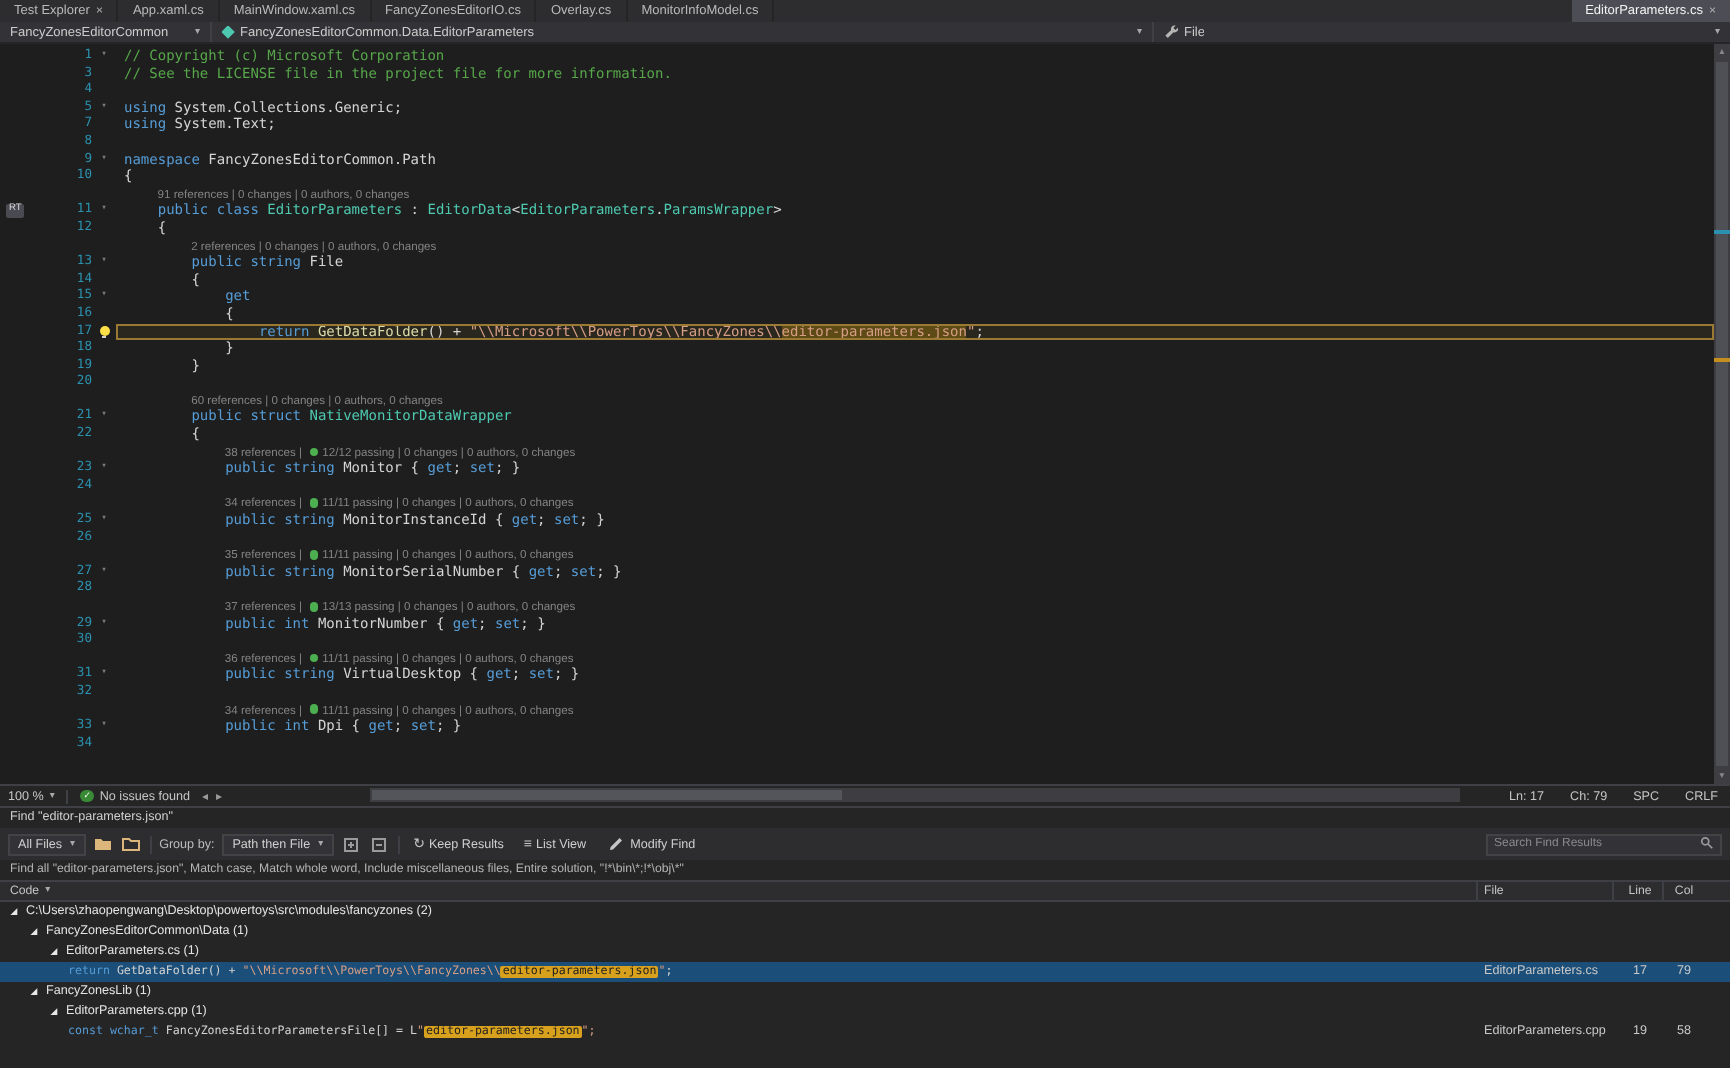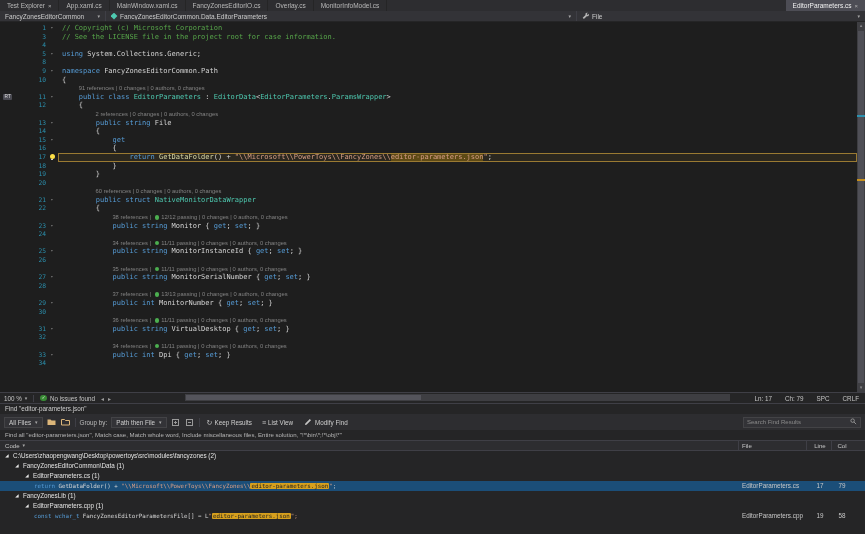--- a/index.html
+++ b/index.html
@@ -136,23 +136,24 @@
           </svg></span>
       <span>File</span>
     </span>
     <span class="chev">▾</span>
   </div>
 </div>
 
 <div class="editor">
   <div id="erows">
       <div class="erow"><div class="m"></div><div class="num">1</div><div class="fold"><span>▾</span></div><div class="codecell"><span class="cm">// Copyright (c) Microsoft Corporation</span></div></div>
-      <div class="erow"><div class="m"></div><div class="num">3</div><div class="fold"></div><div class="codecell"><span class="cm">// See the LICENSE file in the project root for case information.</span></div></div>
+      <div class="erow"><div class="m"></div><div class="num">3</div><div class="fold"></div><div class="codecell"><span class="cm">// See the LICENSE file in the project file for more information.</span></div></div>
       <div class="erow"><div class="m"></div><div class="num">4</div><div class="fold"></div><div class="codecell"></div></div>
       <div class="erow"><div class="m"></div><div class="num">5</div><div class="fold"><span>▾</span></div><div class="codecell"><span class="kw">using</span><span class="pl"> System.Collections.Generic;</span></div></div>
+      <div class="erow"><div class="m"></div><div class="num">7</div><div class="fold"></div><div class="codecell"><span class="kw">using</span><span class="pl"> System.Text;</span></div></div>
       <div class="erow"><div class="m"></div><div class="num">8</div><div class="fold"></div><div class="codecell"></div></div>
       <div class="erow"><div class="m"></div><div class="num">9</div><div class="fold"><span>▾</span></div><div class="codecell"><span class="kw">namespace</span><span class="pl"> FancyZonesEditorCommon.Path</span></div></div>
       <div class="erow"><div class="m"></div><div class="num">10</div><div class="fold"></div><div class="codecell"><span class="pl">{</span></div></div>
       <div class="erow"><div class="m"></div><div class="num"></div><div class="fold"></div><div class="codecell"><span class="lens" style="padding-left: 16.8px;"><span>91 references | 0 changes | 0 authors, 0 changes</span></span></div></div>
       <div class="erow"><div class="m"><span class="gbadge">RT</span></div><div class="num">11</div><div class="fold"><span>▾</span></div><div class="codecell"><span class="pl">    </span><span class="kw">public class</span><span class="pl"> </span><span class="ty">EditorParameters</span><span class="pl"> : </span><span class="ty">EditorData</span><span class="pl">&lt;</span><span class="ty">EditorParameters</span><span class="pl">.</span><span class="ty">ParamsWrapper</span><span class="pl">&gt;</span></div></div>
       <div class="erow"><div class="m"></div><div class="num">12</div><div class="fold"></div><div class="codecell"><span class="pl">    {</span></div></div>
       <div class="erow"><div class="m"></div><div class="num"></div><div class="fold"></div><div class="codecell"><span class="lens" style="padding-left: 33.6px;"><span>2 references | 0 changes | 0 authors, 0 changes</span></span></div></div>
       <div class="erow"><div class="m"></div><div class="num">13</div><div class="fold"><span>▾</span></div><div class="codecell"><span class="pl">        </span><span class="kw">public string</span><span class="pl"> File</span></div></div>
       <div class="erow"><div class="m"></div><div class="num">14</div><div class="fold"></div><div class="codecell"><span class="pl">        {</span></div></div>
       <div class="erow"><div class="m"></div><div class="num">15</div><div class="fold"><span>▾</span></div><div class="codecell"><span class="pl">            </span><span class="kw">get</span></div></div>

